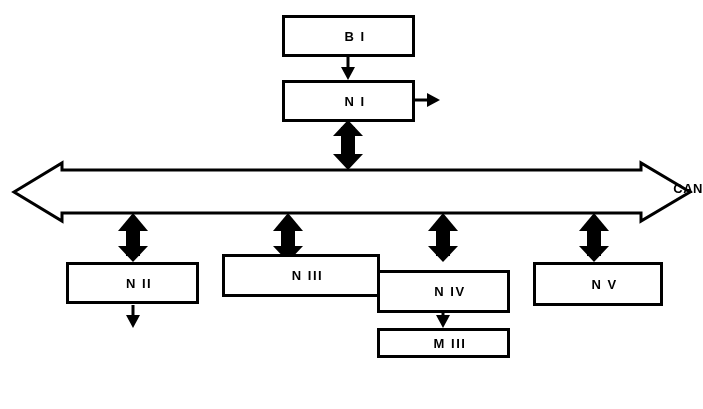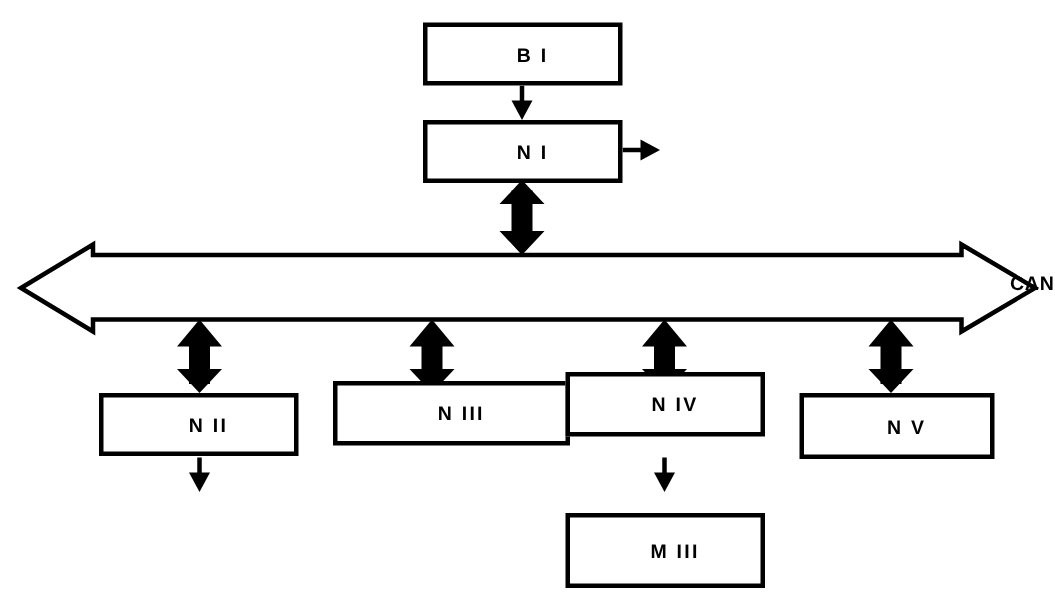--- a/index.html
+++ b/index.html
@@ -131,28 +131,28 @@
 
 
   <div class="node-box" style="left:66px; top:262px; width:133px; height:42px;">
     <span class="node-label">N II</span>
   </div>
 
   <div class="node-box" style="left:222px; top:254px; width:158px; height:43px;">
     <span class="node-label">N III</span>
   </div>
 
-  <div class="node-box" style="left:377px; top:248px; width:133px; height:43px;">
+  <div class="node-box" style="left:377px; top:270px; width:133px; height:43px;">
     <span class="node-label">N IV</span>
   </div>
 
   <div class="node-box" style="left:533px; top:262px; width:130px; height:44px;justify-content:center;">
     <span class="node-label">N V</span>
   </div>
 
 
-  <div class="node-box" style="left:377px; top:328px; width:133px; height:50px;margin-top:14px;">
+  <div class="node-box" style="left:377px; top:328px; width:133px; height:30px;">
     <span class="node-label">M III</span>
   </div>
 
   <div id="bus-label">CAN</div>
 
 </div>
 
 </body></html>

